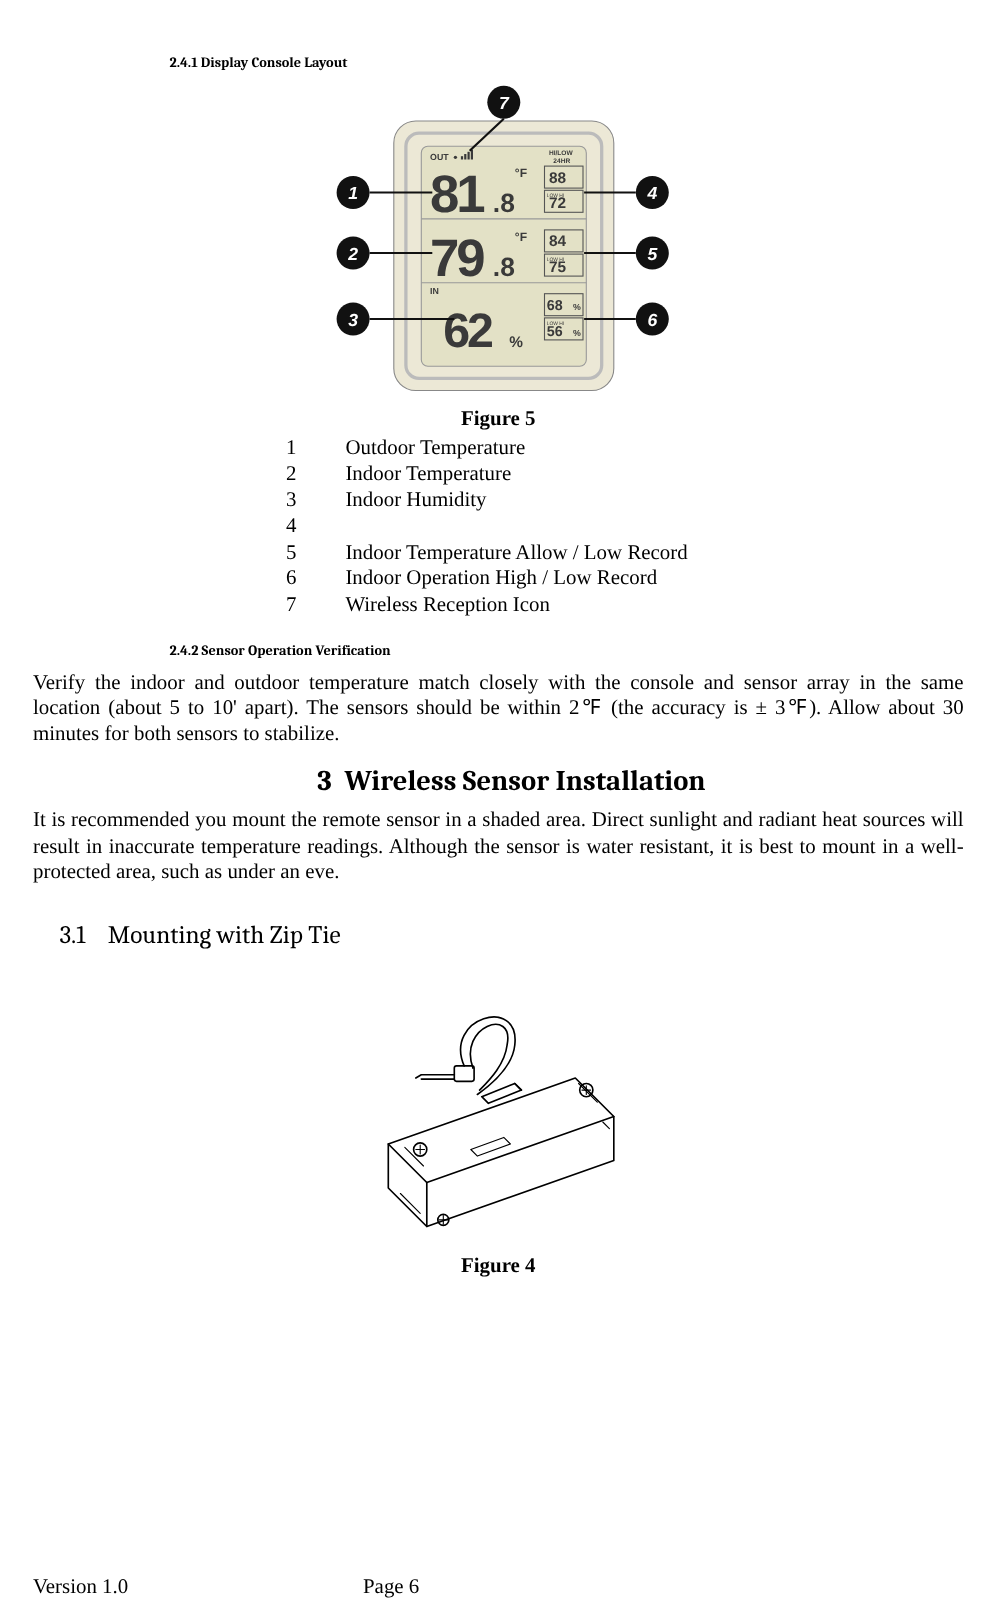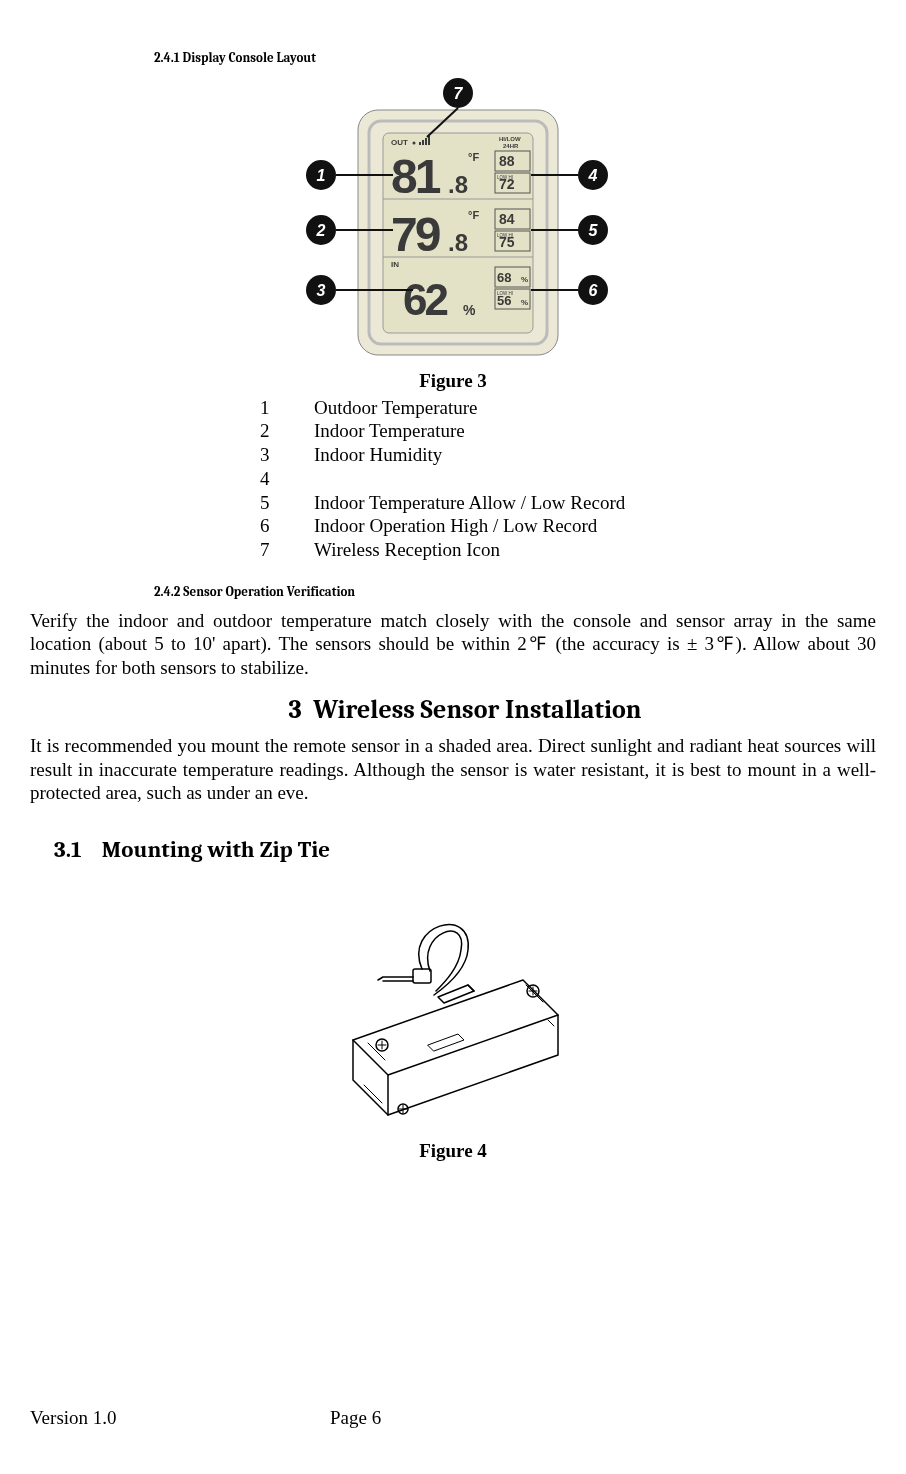--- a/index.html
+++ b/index.html
@@ -25,21 +25,21 @@
       font-family: Cambria, Georgia, serif;
       font-weight: bold;
       font-size: 26px;
       margin-left: 24px;
       margin-top: 14px;
       margin-bottom: 6px;
       text-align: center;
     }
     .heading-2 {
       font-family: Cambria, Georgia, serif;
-      font-weight: bold;
+      font-weight: normal;
       font-size: 23px;
       margin-left: 24px;
       margin-top: 30px;
       margin-bottom: 20px;
     }
     .figure-wrap {
       text-align: center;
       margin-top: 6px;
     }
     .figure-caption {
@@ -57,21 +57,21 @@
     .legend-row { display: flex; }
     .legend-num { width: 54px; }
     .body-para {
       text-align: justify;
       margin-top: 2px;
       font-size: 19px;
       line-height: 1.25;
     }
     .footer {
       position: absolute;
-      bottom: 43px;
+      bottom: 18px;
       left: 30px;
       right: 30px;
       display: flex;
       font-size: 19px;
     }
     .footer-version { width: 300px; }
     .footer-page { }
 
     
     .device-svg { display: block; margin: 0 auto; }
@@ -165,21 +165,21 @@
   <g stroke="#111" stroke-width="2">
     <line x1="73" y1="100" x2="130" y2="100"></line>
     <line x1="73" y1="155" x2="130" y2="155"></line>
     <line x1="73" y1="215" x2="150" y2="215"></line>
     <line x1="315" y1="100" x2="268" y2="100"></line>
     <line x1="315" y1="155" x2="268" y2="155"></line>
     <line x1="315" y1="215" x2="268" y2="215"></line>
     <line x1="195" y1="33" x2="164" y2="62"></line>
   </g>
 </svg>
-<div class="figure-caption">Figure 3</div>
+<div class="figure-caption">Figure 5</div>
 </div>
 
 <div class="legend-list">
   <div class="legend-row">
       <span class="legend-num">1</span>
       <span>Outdoor Temperature</span>
     </div>
   <div class="legend-row">
       <span class="legend-num">2</span>
       <span>Indoor Temperature</span>

